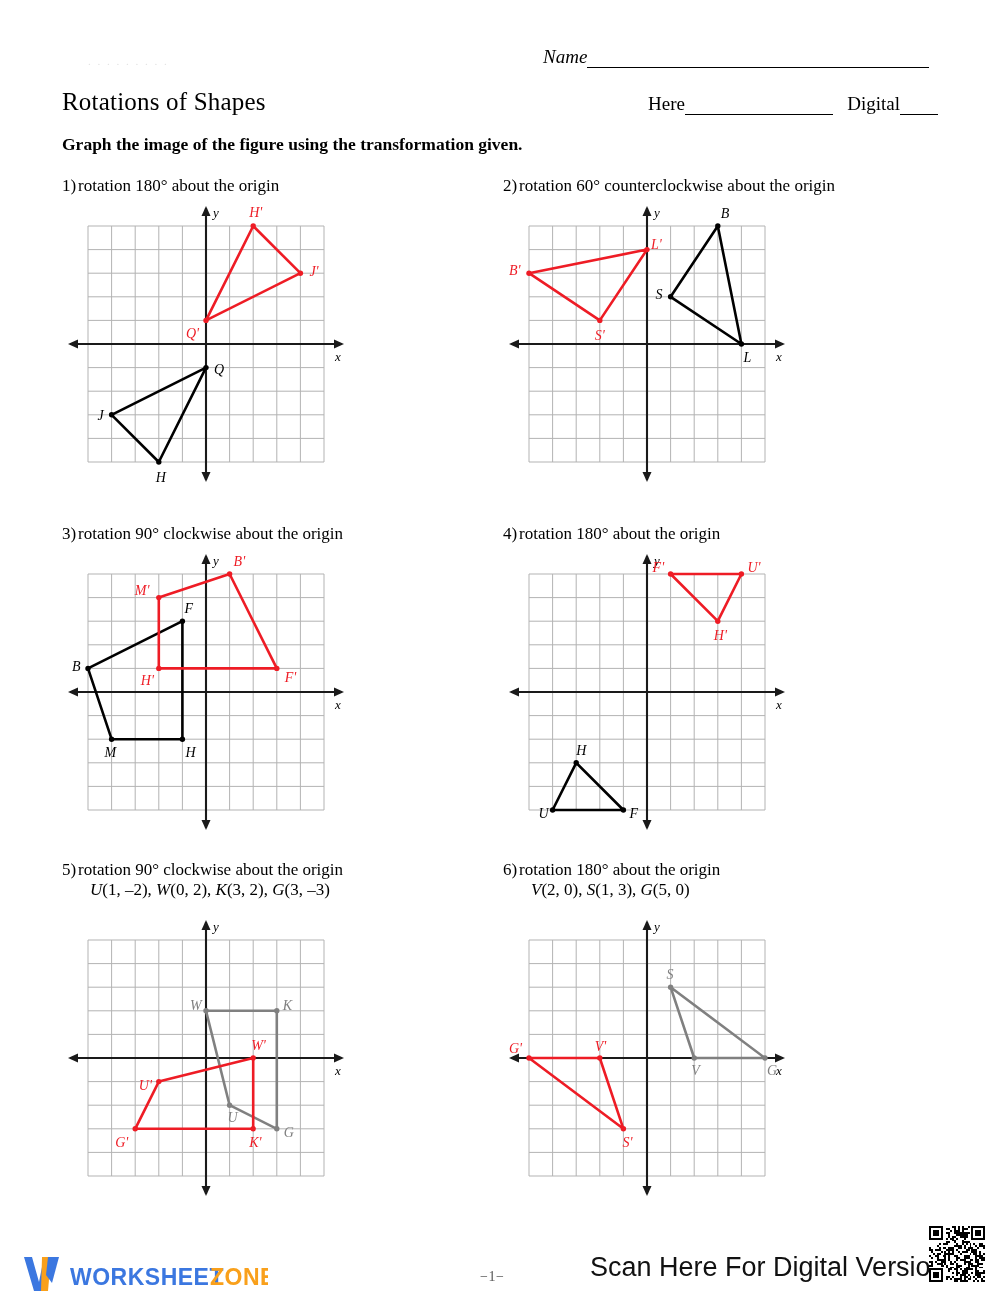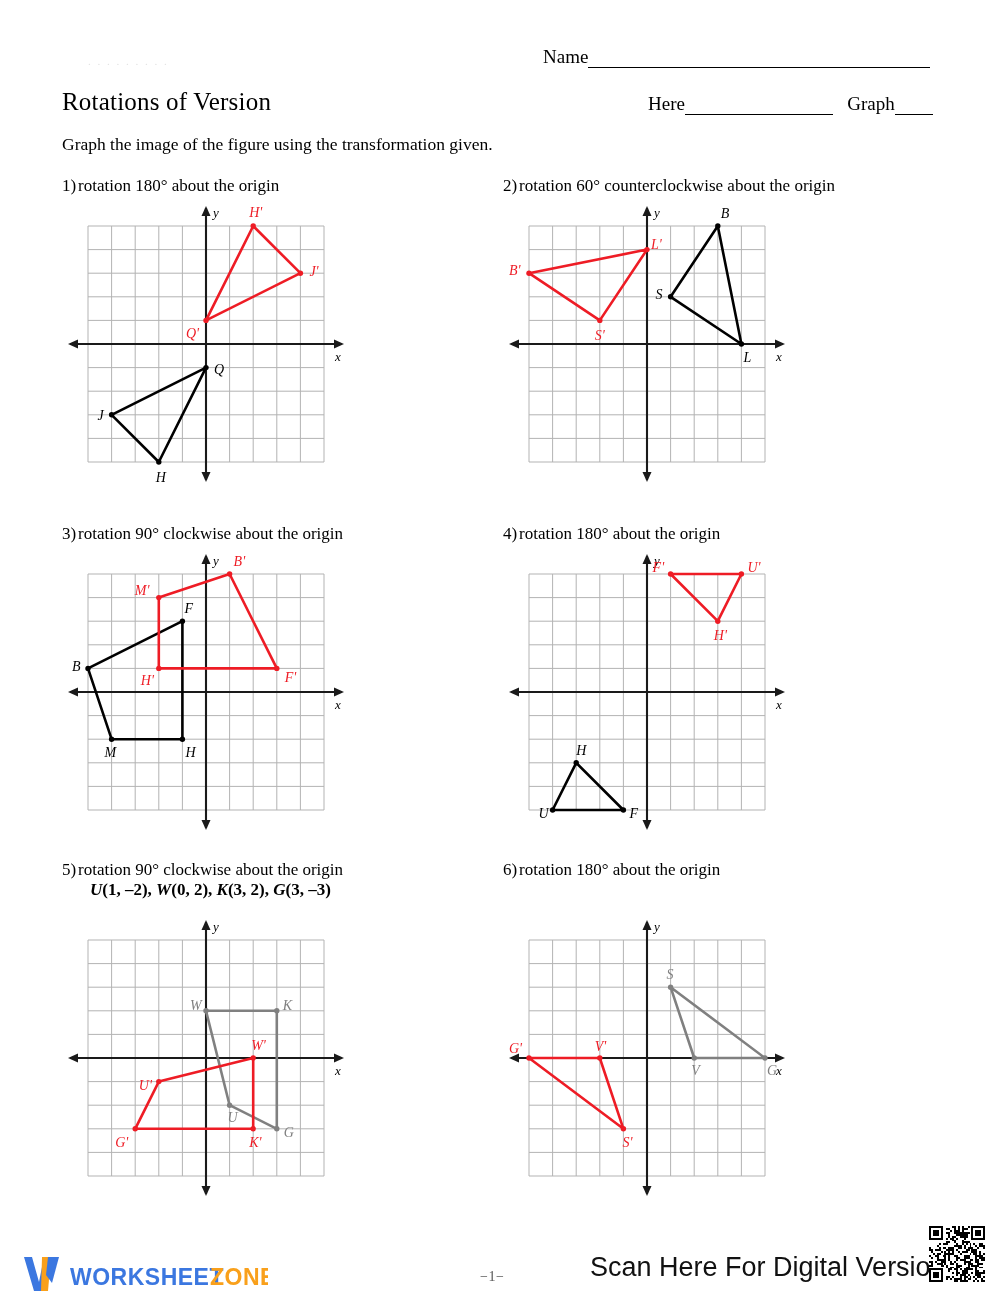--- a/index.html
+++ b/index.html
@@ -9,51 +9,51 @@
     background: #ffffff;
     font-family: "Liberation Serif", "DejaVu Serif", serif;
     color: #000000;
     position: relative;
     overflow: hidden;
   }
 
   
   .name-line {
     position: absolute; left: 543px; top: 46px;
-    font-size: 19px; white-space: nowrap;
+    font-size: 19px; white-space: nowrap; font-style: italic;
   }
   .rule { display: inline-block; border-bottom: 1.4px solid #000; vertical-align: bottom; }
   .rule-name  { width: 342px; }
   .rule-date  { width: 148px; }
   .rule-period{ width: 38px; }
 
   .date-line {
     position: absolute; left: 648px; top: 93px;
     font-size: 19px; white-space: nowrap;
   }
   .worksheet-title {
     position: absolute; left: 62px; top: 88px;
     font-size: 25px; letter-spacing: .2px;
   }
   .instructions {
     position: absolute; left: 62px; top: 134px;
-    font-size: 17.5px; font-weight: normal;
+    font-size: 17.5px; font-weight: bold;
   }
   .faint-marks {
     position: absolute; left: 88px; top: 55px;
     font-size: 11px; color: #e2e2e2; letter-spacing: 2px;
   }
   .prob-head {
     position: absolute;
     font-size: 17px;
     line-height: 1.18;
   }
   .prob-num { position: absolute; left: 0; top: 0; }
   .prob-text { display: block; margin-left: 16px; }
-  .prob-coords { display: block; margin-left: 28px; font-size: 17px; font-weight: bold; }
+  .prob-coords { display: block; margin-left: 28px; font-size: 17px; }
   .prob-coords i { font-style: italic; }
 
   .graph { position: absolute; }
   .graph svg { display: block; }
 
   
   .footer-logo { position: absolute; left: 18px; top: 1253px; }
   .logo-text { font-family: "Liberation Sans", sans-serif; font-weight: bold; font-size: 23px; letter-spacing: .5px; }
   .logo-blue { fill: #3b77e0; }
   .logo-orange { fill: #f9a01b; }
@@ -71,25 +71,25 @@
 </style>
 </head>
 <body>
 
 <div class="faint-marks">. . . . . . . . .</div>
 
 <div class="name-line">
   <span>Name</span><span class="rule rule-name"></span>
 </div>
 
-<div class="worksheet-title">Rotations of Version</div>
+<div class="worksheet-title">Rotations of Shapes</div>
 
 <div class="date-line">
   <span>Here</span><span class="rule rule-date"></span>
-  &nbsp;&nbsp;<span>Graph</span><span class="rule rule-period"></span>
+  &nbsp;&nbsp;<span>Digital</span><span class="rule rule-period"></span>
 </div>
 
 <div class="instructions">Graph the image of the figure using the transformation given.</div>
 
 <div id="problems-root">
     <div class="prob-head" style="left: 62px; top: 176px; width: 400px;">
       <span class="prob-num">1)</span>
       <span class="prob-text">rotation 180° about the origin</span>
     </div>
     <div class="graph" style="left: 66px; top: 204px;">
@@ -393,20 +393,21 @@
           <circle cx="187.2" cy="210.8" r="2.7" fill="#ee1c25"></circle>
           <text x="183.2" y="228.8" font-family="Liberation Serif, serif" font-style="italic" font-size="14" fill="#ee1c25">K'</text>
           <circle cx="69.19999999999999" cy="210.8" r="2.7" fill="#ee1c25"></circle>
           <text x="49.19999999999999" y="228.8" font-family="Liberation Serif, serif" font-style="italic" font-size="14" fill="#ee1c25">G'</text>
         </g>
       </svg>
     </div>
     <div class="prob-head" style="left: 503px; top: 860px; width: 420px;">
       <span class="prob-num">6)</span>
       <span class="prob-text">rotation 180° about the origin</span>
+      <span class="prob-coords"><i>V</i>(2, 0), <i>S</i>(1, 3), <i>G</i>(5, 0)</span>
     </div>
     <div class="graph" style="left: 507px; top: 918px;">
       <svg width="280" height="280" viewBox="0 0 280 280">
         <g stroke="#b3b3b3" stroke-width="1">
           <line x1="22" y1="22" x2="22" y2="258"></line>
           <line x1="45.6" y1="22" x2="45.6" y2="258"></line>
           <line x1="69.2" y1="22" x2="69.2" y2="258"></line>
           <line x1="92.80000000000001" y1="22" x2="92.80000000000001" y2="258"></line>
           <line x1="116.4" y1="22" x2="116.4" y2="258"></line>
           <line x1="140" y1="22" x2="140" y2="258"></line>

